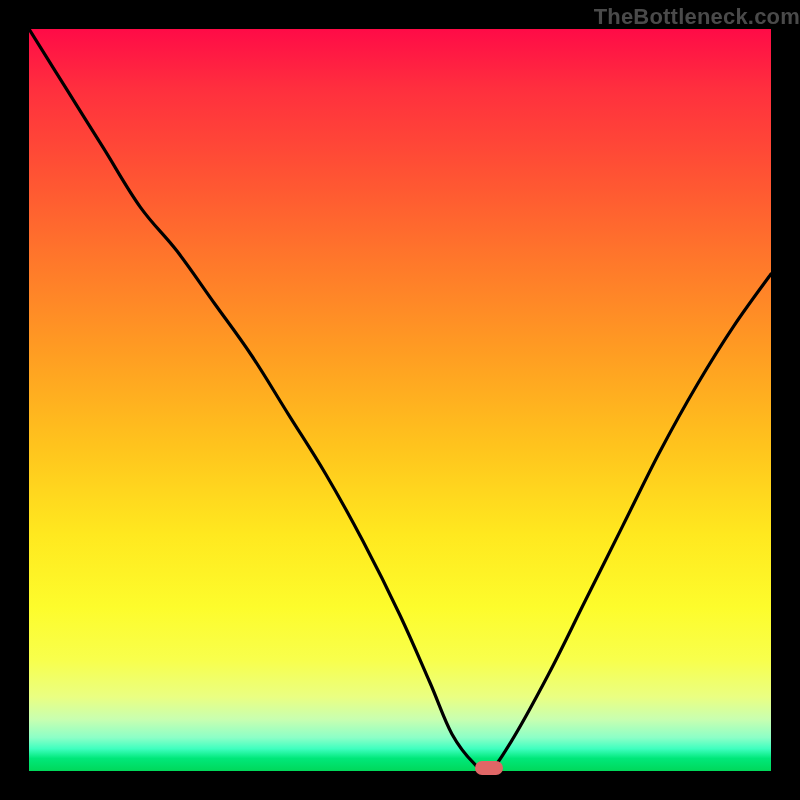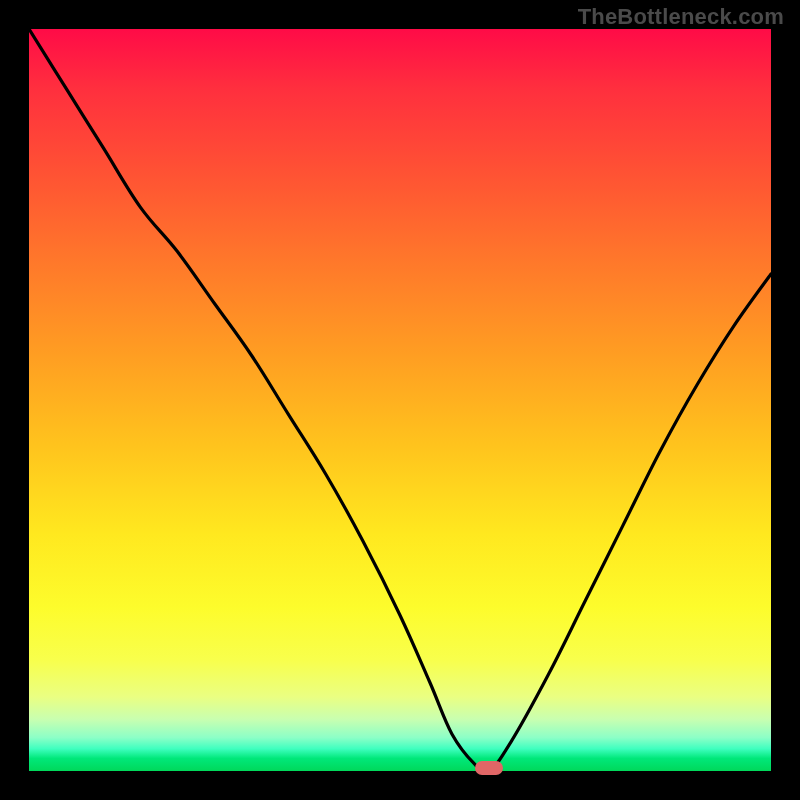--- a/index.html
+++ b/index.html
@@ -6,21 +6,21 @@
   html, body { width: 800px; height: 800px; overflow: hidden; background: #000; }
   .frame {
     position: relative;
     width: 800px;
     height: 800px;
     background: #000;
   }
   .watermark {
     position: absolute;
     top: 4px;
-    right: 16px;
+    right: 0;
     font-family: Arial, Helvetica, sans-serif;
     font-size: 22px;
     font-weight: 600;
     color: #4a4a4a;
     letter-spacing: 0.2px;
   }
   .plot {
     position: absolute;
     left: 29px;
     top: 29px;

